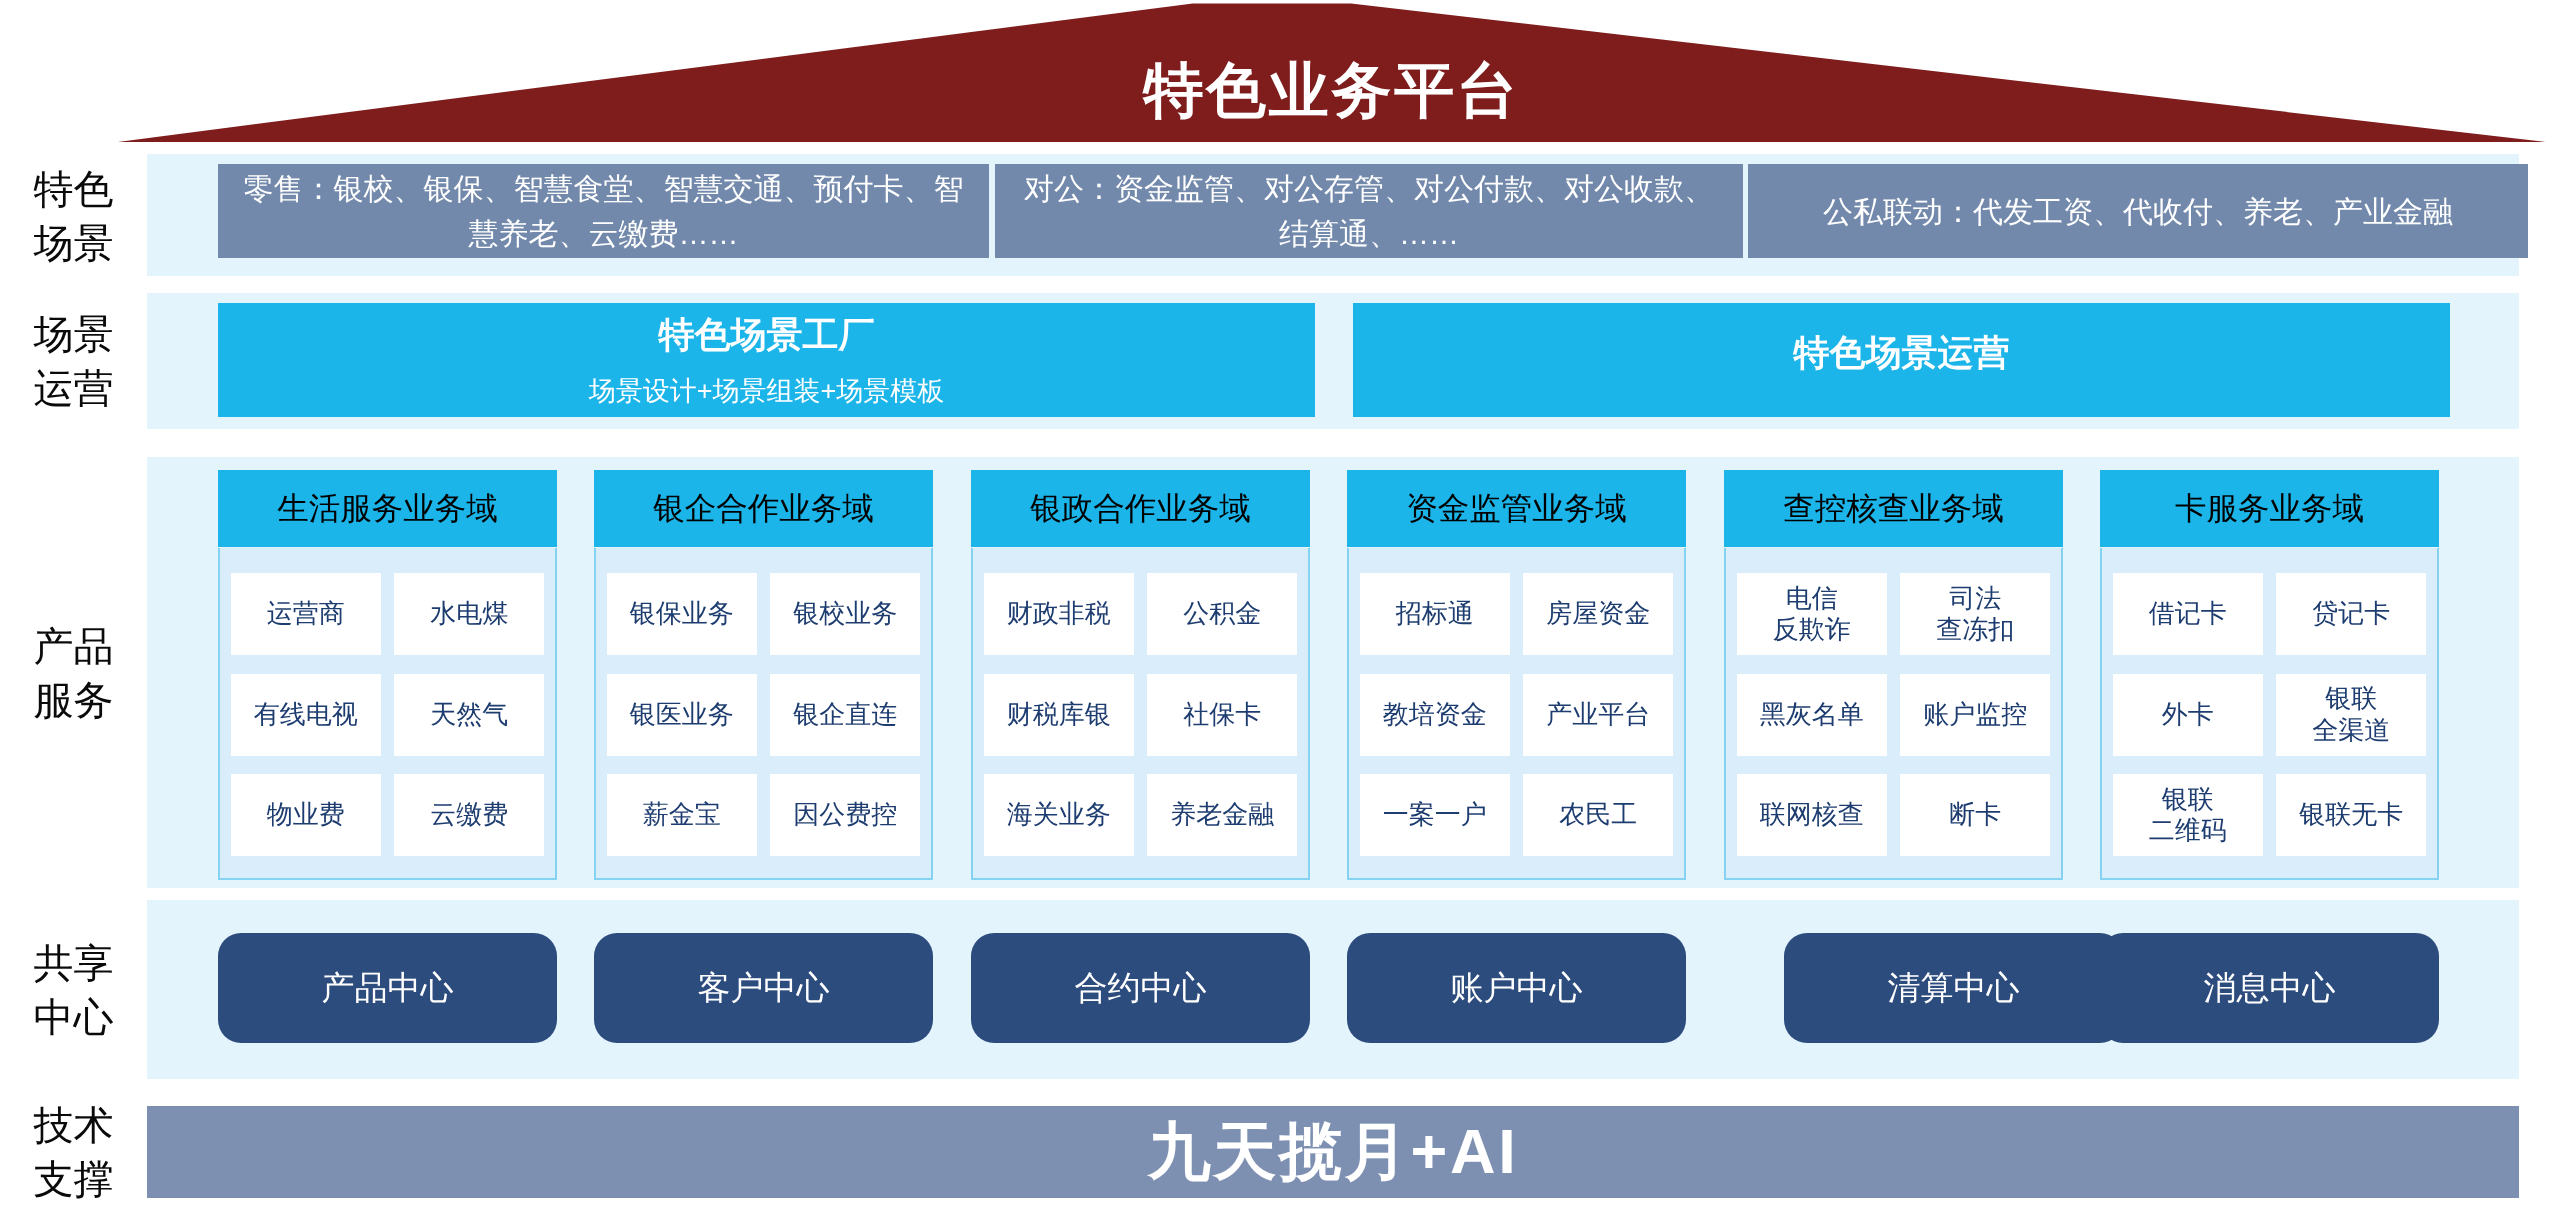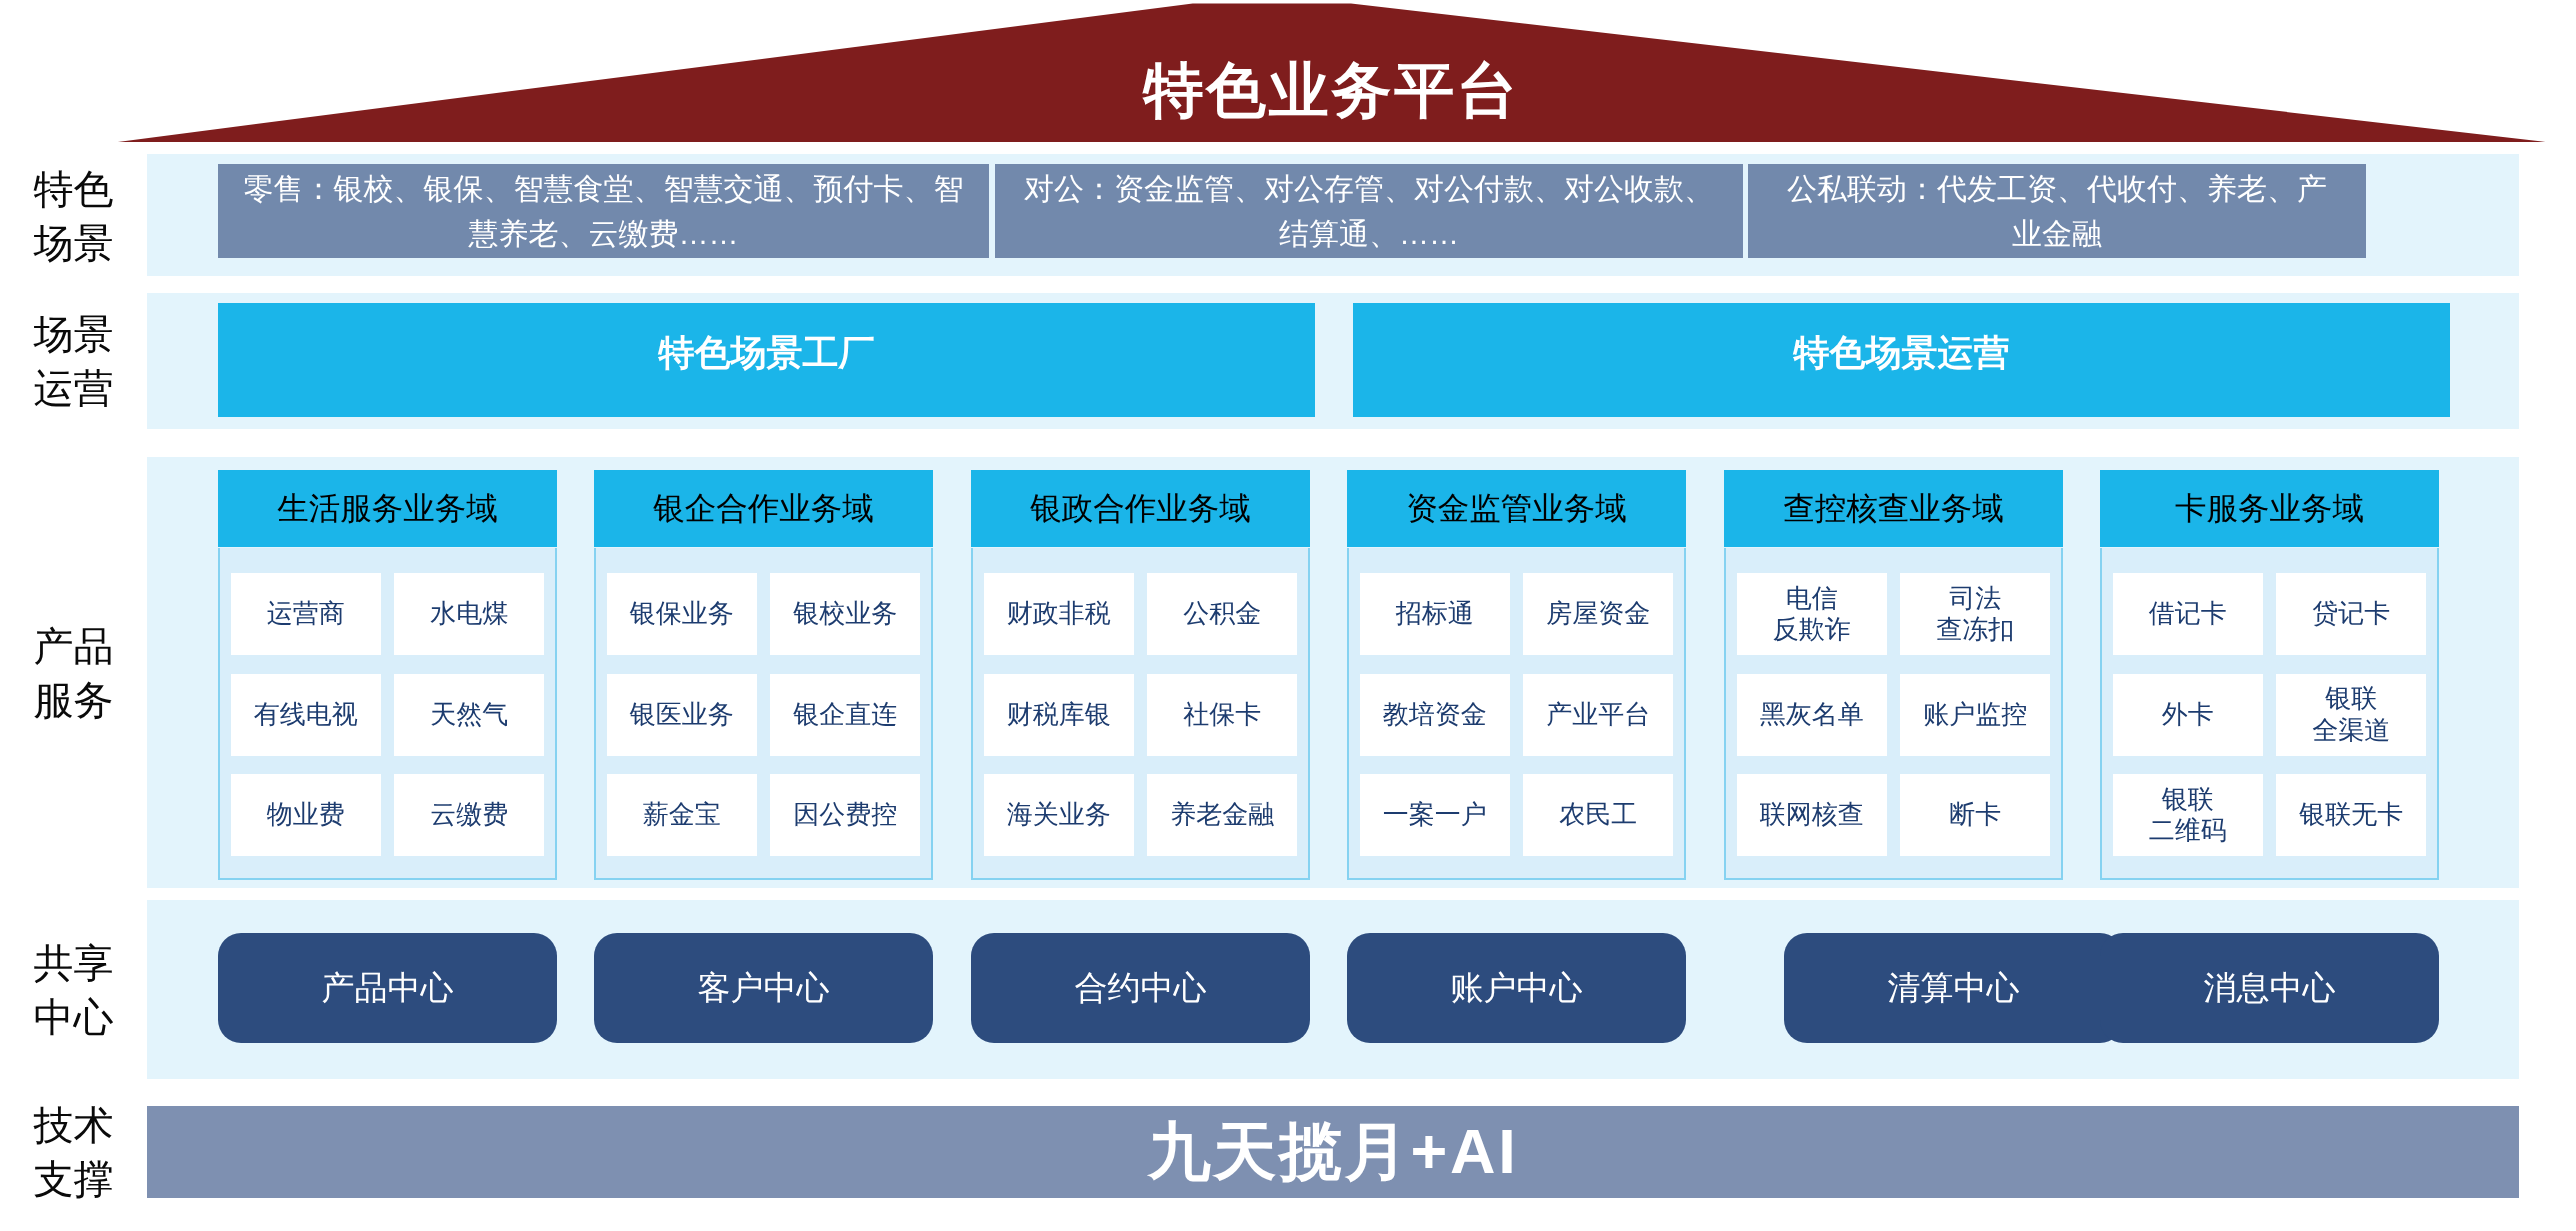--- a/index.html
+++ b/index.html
@@ -95,24 +95,25 @@
 运营</div>
 <div class="abs side-label" style="top:619px">产品
 服务</div>
 <div class="abs side-label" style="top:936px">共享
 中心</div>
 <div class="abs side-label" style="top:1098px">技术
 支撑</div>
 
 <div class="abs scene-box" style="left:218px;width:771px">零售：银校、银保、智慧食堂、智慧交通、预付卡、智慧养老、云缴费……</div>
 <div class="abs scene-box" style="left:995px;width:748px">对公：资金监管、对公存管、对公付款、对公收款、结算通、……</div>
-<div class="abs scene-box" style="left:1748px;width:618px">公私联动：代发工资、代收付、养老、产业金融</div>
+<div class="abs scene-box" style="left:1748px;width:780px">公私联动：代发工资、代收付、养老、产业金融</div>
 
 <div class="abs op-box" style="left:218px;width:1097px">
   <div class="op-title">特色场景工厂</div>
+  <div class="op-sub">场景设计+场景组装+场景模板</div>
 </div>
 <div class="abs op-box" style="left:1353px;width:1097px">
   <div class="op-title">特色场景运营</div>
 </div>
 
 <div class="abs col-header" style="left:218px">生活服务业务域</div>
 <div class="abs col-body" style="left:218px">
   <div class="cell">运营商</div>
   <div class="cell">水电煤</div>
   <div class="cell">有线电视</div>

